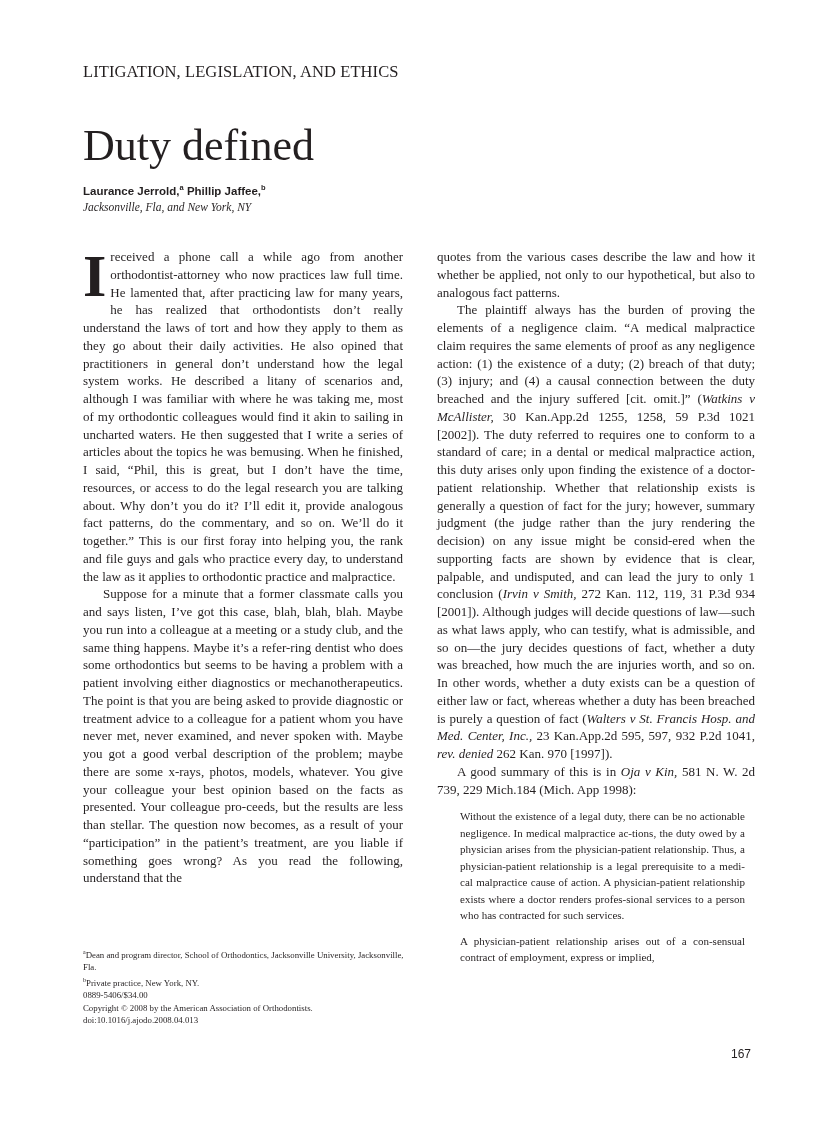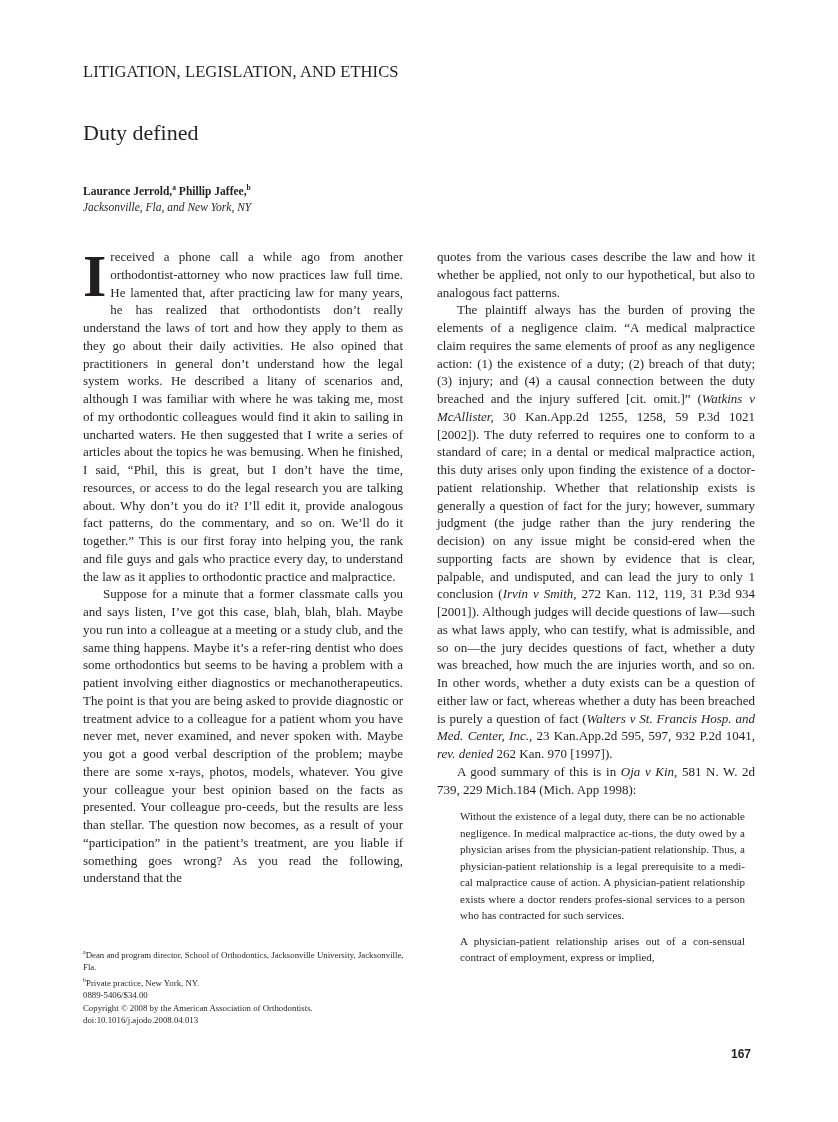--- a/index.html
+++ b/index.html
@@ -6,25 +6,25 @@
     body {
       width: 838px; height: 1122px; position: relative; overflow: hidden;
       font-family: "Liberation Serif", serif; color: #231f20;
     }
     .section-head {
       position: absolute; left: 83px; top: 62px;
       font-size: 16.5px; letter-spacing: 0.1px; color: #231f20;
     }
     .title {
       position: absolute; left: 83px; top: 120px;
-      font-size: 22px; font-weight: normal; margin: 0; color: #231f20;
+      font-size: 44px; font-weight: normal; margin: 0; color: #231f20;
     }
     .authors {
       position: absolute; left: 83px; top: 183px;
-      font-family: Liberation Serif, serif; font-weight: bold; font-size: 11.5px;
+      font-family: Liberation Sans, sans-serif; font-weight: bold; font-size: 11.5px;
     }
     .authors sup { font-size: 7.5px; }
     .affil {
       position: absolute; left: 83px; top: 201px;
       font-style: italic; font-size: 11.5px; text-align: right;
     }
     .col {
       position: absolute; top: 248px; width: 320px;
       font-size: 13px; line-height: 17.75px; text-align: justify;
     }
@@ -42,21 +42,21 @@
     }
     .quote p { margin: 0 0 9px 0; }
     .footnotes {
       position: absolute; left: 83px; top: 946px; width: 325px;
       font-size: 8.8px; line-height: 12.5px;
     }
     .footnotes div { margin: 0; }
     .footnotes sup { font-size: 6px; }
     .page-number {
       position: absolute; left: 731px; top: 1047px;
-      font-family: "Liberation Sans", sans-serif; font-weight: bold; font-size: 12px;
+      font-family: "Liberation Sans", sans-serif; font-weight: normal; font-size: 12px;
     }
     i { font-style: italic; }
   </style>
 </head>
 <body>
 
 <div class="section-head">LITIGATION, LEGISLATION, AND ETHICS</div>
 
 <h1 class="title">Duty defined</h1>
 

